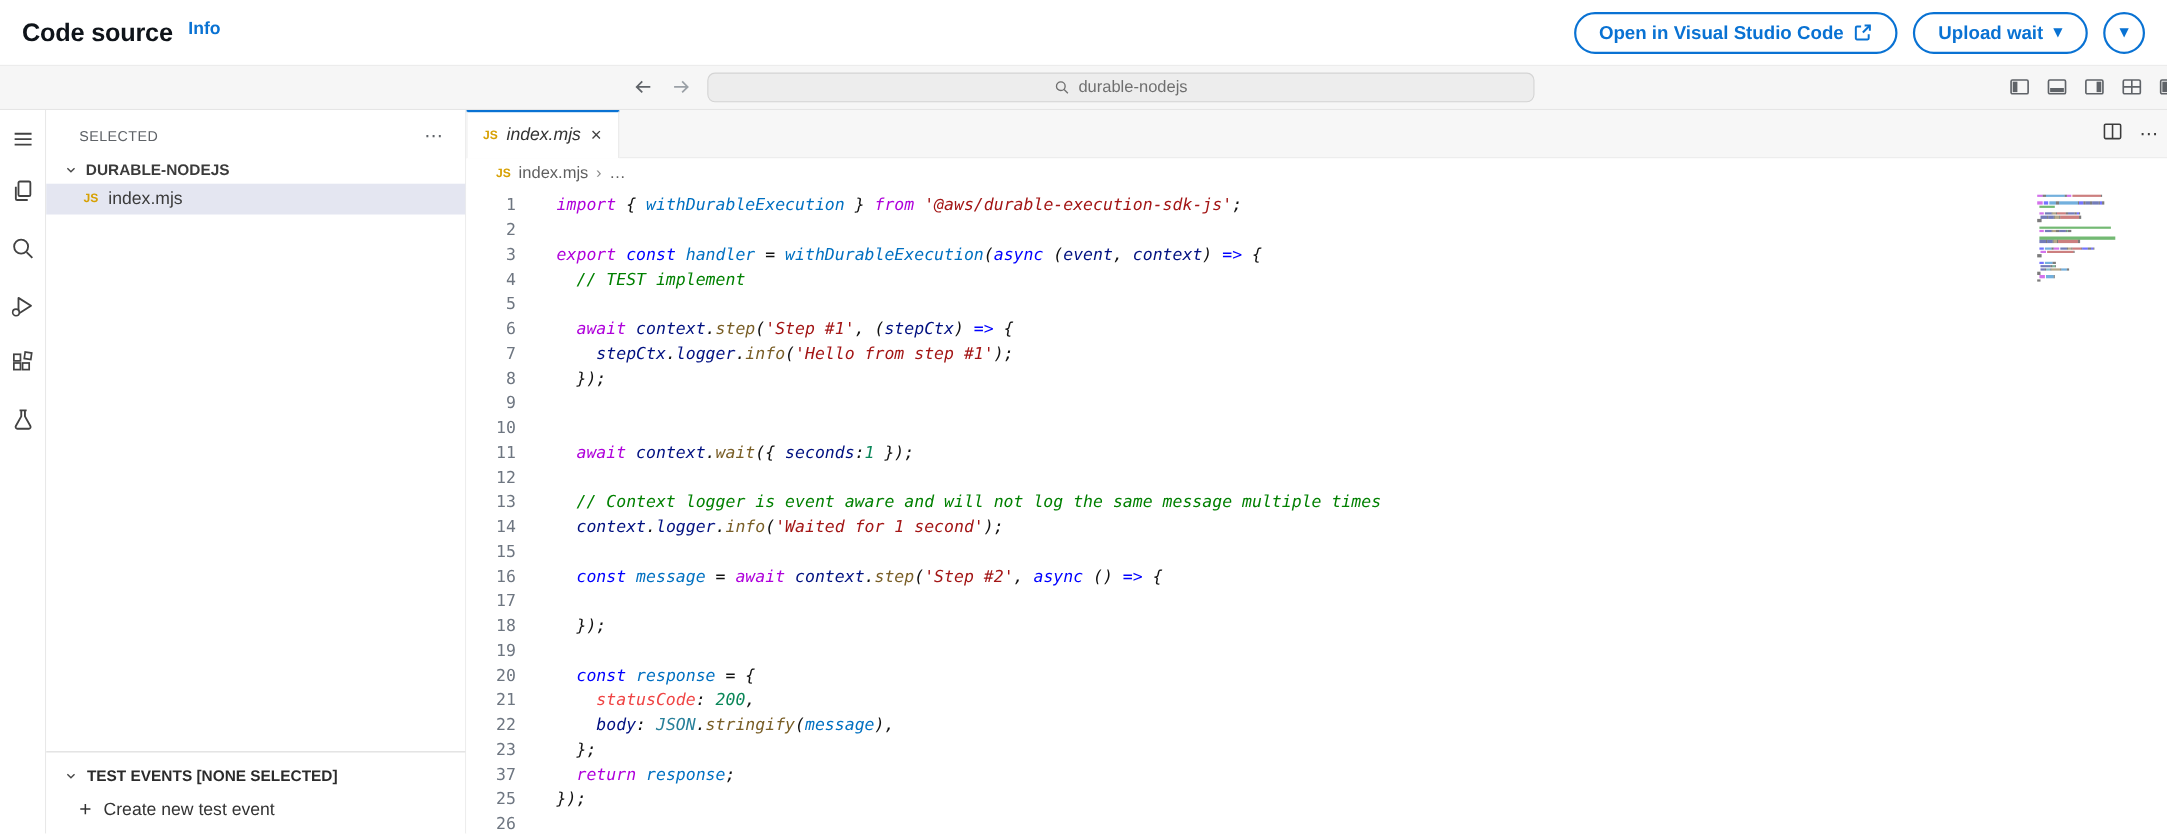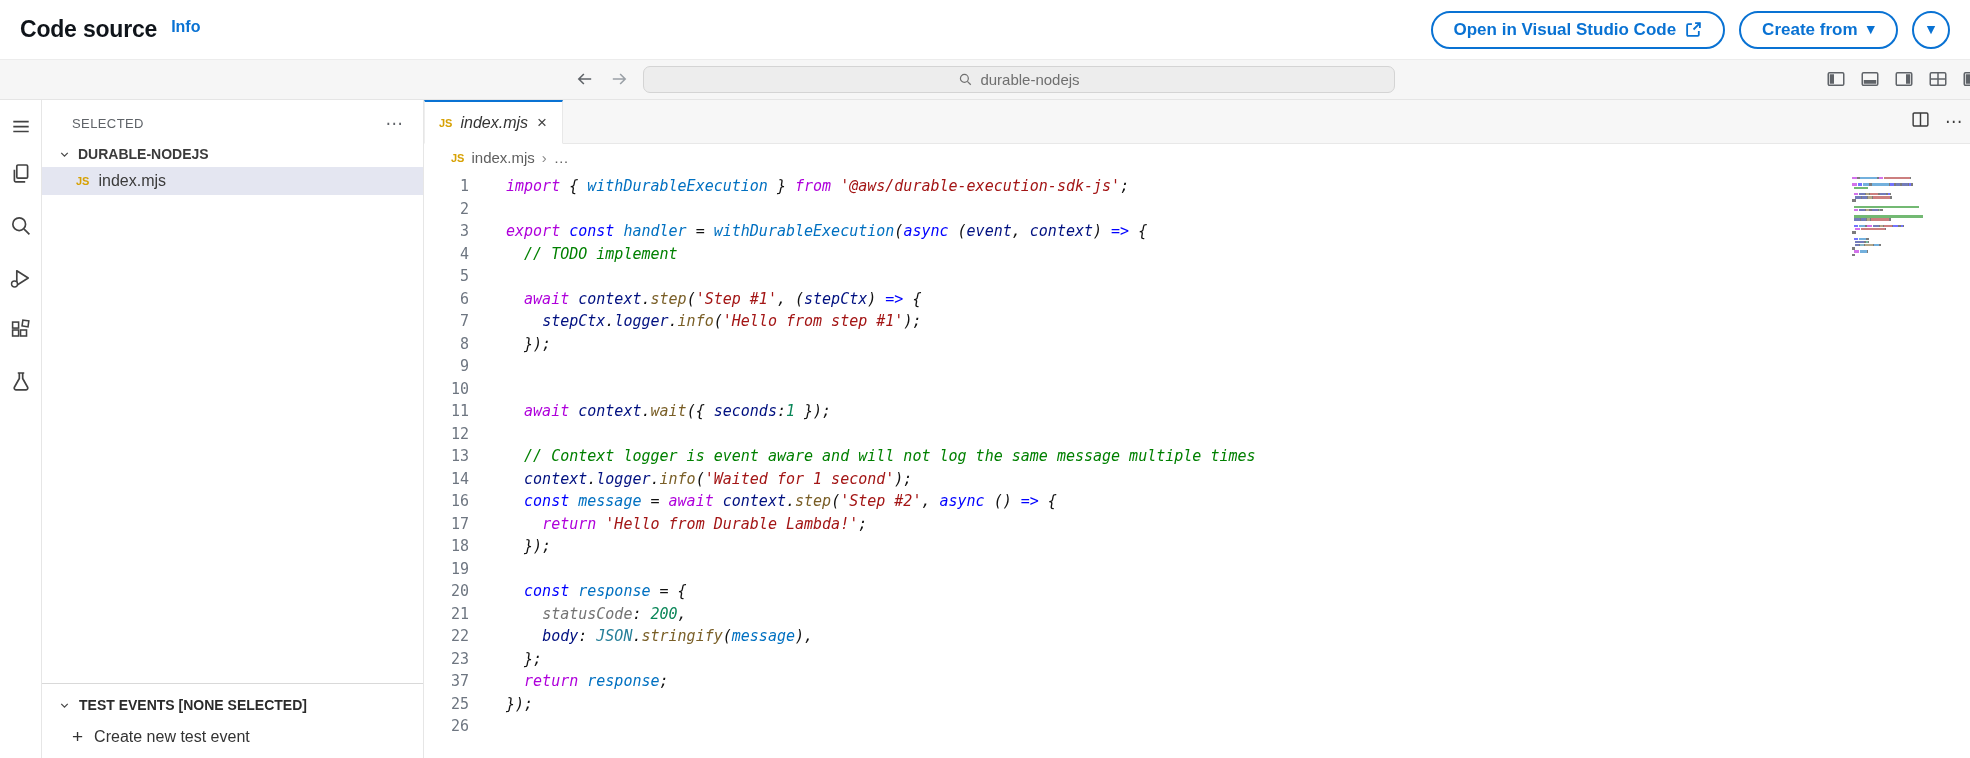--- a/index.html
+++ b/index.html
@@ -87,21 +87,21 @@
     <div class="header-actions">
       <button class="btn-outline">
         <span>Open in Visual Studio Code</span>
         <svg width="17" height="17" viewBox="0 0 16 16">
             <path d="M13 9.5V13a1 1 0 0 1-1 1H3a1 1 0 0 1-1-1V4a1 1 0 0 1 1-1h3.5" fill="none" stroke="currentColor" stroke-width="1.7"></path>
             <path d="M9.5 2H14v4.5" fill="none" stroke="currentColor" stroke-width="1.7"></path>
             <path d="M14 2L8 8" stroke="currentColor" stroke-width="1.7"></path>
           </svg>
       </button>
       <button class="btn-outline">
-        <span>Create from</span>
+        <span>Upload wait</span>
         <span class="caret">▼</span>
       </button>
       <button class="btn-round">
         <span class="caret">▼</span>
       </button>
     </div>
   </header>
 
   <div class="vsc-toolbar">
     <div class="nav-arrows">
@@ -248,37 +248,38 @@
         <span class="bc-item">index.mjs</span>
         <span class="bc-sep">›</span>
         <span class="bc-item">…</span>
       </div>
 
       <div class="code-area">
         <div class="code" id="code-lines">
             <div class="code-line"><span class="ln">1</span><span class="lc"><span style="color: rgb(175, 0, 219);">import</span><span style="color: rgb(17, 17, 17);"> { </span><span style="color: rgb(0, 112, 193);">withDurableExecution</span><span style="color: rgb(17, 17, 17);"> } </span><span style="color: rgb(175, 0, 219);">from</span><span style="color: rgb(17, 17, 17);"> </span><span style="color: rgb(163, 21, 21);">'@aws/durable-execution-sdk-js'</span><span style="color: rgb(17, 17, 17);">;</span></span></div>
             <div class="code-line"><span class="ln">2</span><span class="lc">&nbsp;</span></div>
             <div class="code-line"><span class="ln">3</span><span class="lc"><span style="color: rgb(175, 0, 219);">export</span><span style="color: rgb(17, 17, 17);"> </span><span style="color: rgb(0, 0, 255);">const</span><span style="color: rgb(17, 17, 17);"> </span><span style="color: rgb(0, 112, 193);">handler</span><span style="color: rgb(17, 17, 17);"> = </span><span style="color: rgb(0, 112, 193);">withDurableExecution</span><span style="color: rgb(17, 17, 17);">(</span><span style="color: rgb(0, 0, 255);">async</span><span style="color: rgb(17, 17, 17);"> (</span><span style="color: rgb(0, 16, 128);">event</span><span style="color: rgb(17, 17, 17);">, </span><span style="color: rgb(0, 16, 128);">context</span><span style="color: rgb(17, 17, 17);">) </span><span style="color: rgb(0, 0, 255);">=&gt;</span><span style="color: rgb(17, 17, 17);"> {</span></span></div>
-            <div class="code-line"><span class="ln">4</span><span class="lc"><span style="color: rgb(17, 17, 17);">  </span><span style="color: rgb(0, 128, 0);">// TODO implement</span></span></div>
+            <div class="code-line"><span class="ln">4</span><span class="lc"><span style="color: rgb(17, 17, 17);">  </span><span style="color: rgb(0, 128, 0);">// TEST implement</span></span></div>
             <div class="code-line"><span class="ln">5</span><span class="lc">&nbsp;</span></div>
             <div class="code-line"><span class="ln">6</span><span class="lc"><span style="color: rgb(17, 17, 17);">  </span><span style="color: rgb(175, 0, 219);">await</span><span style="color: rgb(17, 17, 17);"> </span><span style="color: rgb(0, 16, 128);">context</span><span style="color: rgb(17, 17, 17);">.</span><span style="color: rgb(121, 94, 38);">step</span><span style="color: rgb(17, 17, 17);">(</span><span style="color: rgb(163, 21, 21);">'Step #1'</span><span style="color: rgb(17, 17, 17);">, (</span><span style="color: rgb(0, 16, 128);">stepCtx</span><span style="color: rgb(17, 17, 17);">) </span><span style="color: rgb(0, 0, 255);">=&gt;</span><span style="color: rgb(17, 17, 17);"> {</span></span></div>
             <div class="code-line"><span class="ln">7</span><span class="lc"><span style="color: rgb(17, 17, 17);">    </span><span style="color: rgb(0, 16, 128);">stepCtx</span><span style="color: rgb(17, 17, 17);">.</span><span style="color: rgb(0, 16, 128);">logger</span><span style="color: rgb(17, 17, 17);">.</span><span style="color: rgb(121, 94, 38);">info</span><span style="color: rgb(17, 17, 17);">(</span><span style="color: rgb(163, 21, 21);">'Hello from step #1'</span><span style="color: rgb(17, 17, 17);">);</span></span></div>
             <div class="code-line"><span class="ln">8</span><span class="lc"><span style="color: rgb(17, 17, 17);">  });</span></span></div>
             <div class="code-line"><span class="ln">9</span><span class="lc">&nbsp;</span></div>
             <div class="code-line"><span class="ln">10</span></div>
             <div class="code-line"><span class="ln">11</span><span class="lc"><span style="color: rgb(17, 17, 17);">  </span><span style="color: rgb(175, 0, 219);">await</span><span style="color: rgb(17, 17, 17);"> </span><span style="color: rgb(0, 16, 128);">context</span><span style="color: rgb(17, 17, 17);">.</span><span style="color: rgb(121, 94, 38);">wait</span><span style="color: rgb(17, 17, 17);">({ </span><span style="color: rgb(0, 16, 128);">seconds</span><span style="color: rgb(17, 17, 17);">:</span><span style="color: rgb(9, 134, 88);">1</span><span style="color: rgb(17, 17, 17);"> });</span></span></div>
             <div class="code-line"><span class="ln">12</span><span class="lc">&nbsp;</span></div>
             <div class="code-line"><span class="ln">13</span><span class="lc"><span style="color: rgb(17, 17, 17);">  </span><span style="color: rgb(0, 128, 0);">// Context logger is event aware and will not log the same message multiple times</span></span></div>
             <div class="code-line"><span class="ln">14</span><span class="lc"><span style="color: rgb(17, 17, 17);">  </span><span style="color: rgb(0, 16, 128);">context</span><span style="color: rgb(17, 17, 17);">.</span><span style="color: rgb(0, 16, 128);">logger</span><span style="color: rgb(17, 17, 17);">.</span><span style="color: rgb(121, 94, 38);">info</span><span style="color: rgb(17, 17, 17);">(</span><span style="color: rgb(163, 21, 21);">'Waited for 1 second'</span><span style="color: rgb(17, 17, 17);">);</span></span></div>
+            <div class="code-line"><span class="ln">15</span><span class="lc">&nbsp;</span></div>
             <div class="code-line"><span class="ln">16</span><span class="lc"><span style="color: rgb(17, 17, 17);">  </span><span style="color: rgb(0, 0, 255);">const</span><span style="color: rgb(17, 17, 17);"> </span><span style="color: rgb(0, 112, 193);">message</span><span style="color: rgb(17, 17, 17);"> = </span><span style="color: rgb(175, 0, 219);">await</span><span style="color: rgb(17, 17, 17);"> </span><span style="color: rgb(0, 16, 128);">context</span><span style="color: rgb(17, 17, 17);">.</span><span style="color: rgb(121, 94, 38);">step</span><span style="color: rgb(17, 17, 17);">(</span><span style="color: rgb(163, 21, 21);">'Step #2'</span><span style="color: rgb(17, 17, 17);">, </span><span style="color: rgb(0, 0, 255);">async</span><span style="color: rgb(17, 17, 17);"> () </span><span style="color: rgb(0, 0, 255);">=&gt;</span><span style="color: rgb(17, 17, 17);"> {</span></span></div>
-            <div class="code-line"><span class="ln">17</span><span class="lc"><span style="color: rgb(17, 17, 17);">    </span><span style="color: rgb(175, 0, 219);">return</span><span style="color: rgb(17, 17, 17);"> </span><span style="color: rgb(163, 21, 21);">'Hello from Durable Lambda!'</span><span style="color: rgb(17, 17, 17);">;</span></span></div>
+            <div class="code-line"><span class="ln">17</span></div>
             <div class="code-line"><span class="ln">18</span><span class="lc"><span style="color: rgb(17, 17, 17);">  });</span></span></div>
             <div class="code-line"><span class="ln">19</span><span class="lc">&nbsp;</span></div>
             <div class="code-line"><span class="ln">20</span><span class="lc"><span style="color: rgb(17, 17, 17);">  </span><span style="color: rgb(0, 0, 255);">const</span><span style="color: rgb(17, 17, 17);"> </span><span style="color: rgb(0, 112, 193);">response</span><span style="color: rgb(17, 17, 17);"> = {</span></span></div>
-            <div class="code-line"><span class="ln">21</span><span class="lc"><span style="color: rgb(17, 17, 17);">    </span><span style="color: #737373;">statusCode</span><span style="color: rgb(17, 17, 17);">: </span><span style="color: rgb(9, 134, 88);">200</span><span style="color: rgb(17, 17, 17);">,</span></span></div>
+            <div class="code-line"><span class="ln">21</span><span class="lc"><span style="color: rgb(17, 17, 17);">    </span><span style="color: #ef4444;">statusCode</span><span style="color: rgb(17, 17, 17);">: </span><span style="color: rgb(9, 134, 88);">200</span><span style="color: rgb(17, 17, 17);">,</span></span></div>
             <div class="code-line"><span class="ln">22</span><span class="lc"><span style="color: rgb(17, 17, 17);">    </span><span style="color: rgb(0, 16, 128);">body</span><span style="color: rgb(17, 17, 17);">: </span><span style="color: rgb(38, 127, 153);">JSON</span><span style="color: rgb(17, 17, 17);">.</span><span style="color: rgb(121, 94, 38);">stringify</span><span style="color: rgb(17, 17, 17);">(</span><span style="color: rgb(0, 112, 193);">message</span><span style="color: rgb(17, 17, 17);">),</span></span></div>
             <div class="code-line"><span class="ln">23</span><span class="lc"><span style="color: rgb(17, 17, 17);">  };</span></span></div>
             <div class="code-line"><span class="ln">37</span><span class="lc"><span style="color: rgb(17, 17, 17);">  </span><span style="color: rgb(175, 0, 219);">return</span><span style="color: rgb(17, 17, 17);"> </span><span style="color: rgb(0, 112, 193);">response</span><span style="color: rgb(17, 17, 17);">;</span></span></div>
             <div class="code-line"><span class="ln">25</span><span class="lc"><span style="color: rgb(17, 17, 17);">});</span></span></div>
             <div class="code-line"><span class="ln">26</span><span class="lc">&nbsp;</span></div>
           </div>
         <div class="minimap" id="minimap">
             <div class="mm-line">
               <span style="width: 5.1px; background: rgb(175, 0, 219);"></span>
               <span style="width: 2.55px; background: rgb(17, 17, 17);"></span>

